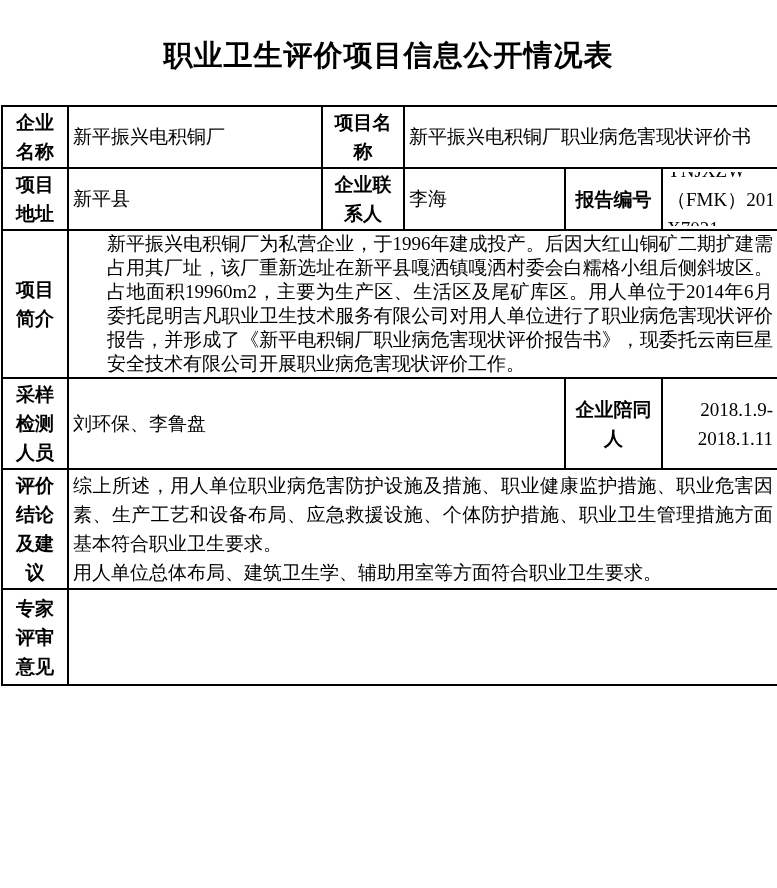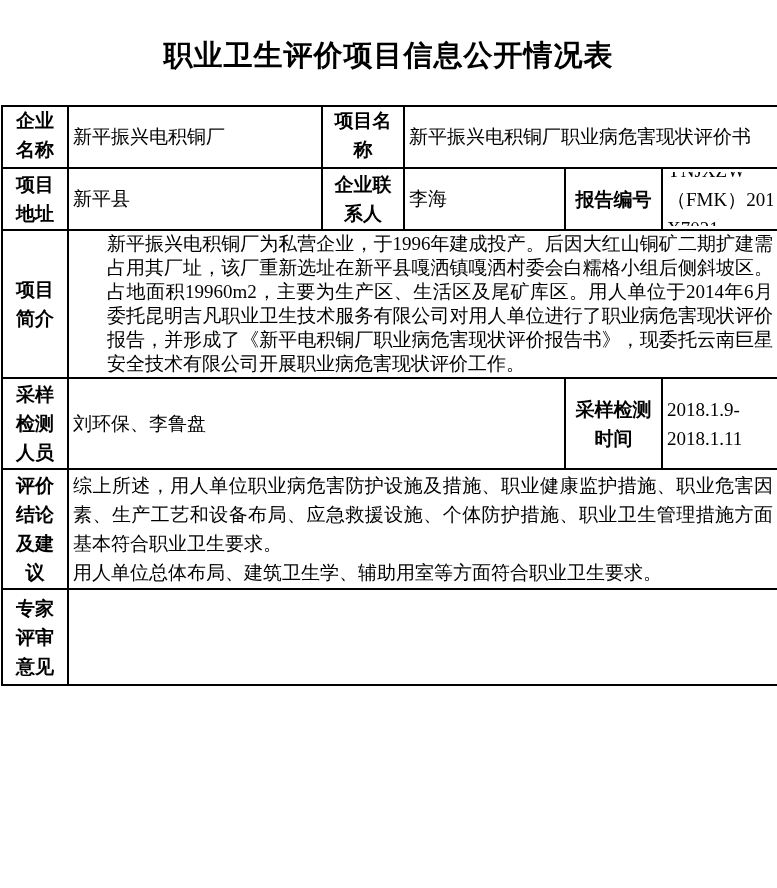--- a/index.html
+++ b/index.html
@@ -28,26 +28,26 @@
   .lbl{
     font-weight:bold;text-align:center;line-height:29px;padding:1px 2px;
   }
   .nw{white-space:nowrap;}
   .val{text-align:left;}
   .txt{
     text-align:justify;line-height:29px;padding:2px 7px;white-space:pre-line;
   }
   .txt.tight{line-height:24px;padding-left:38px;}
   .leftcell{text-align:left;padding:1px 4px;}
-  .pre{white-space:pre-line;line-height:29px;}
+  .pre{white-space:pre-line;line-height:29px;text-align:right;}
   .clip{
     height:54px;overflow:hidden;display:flex;align-items:center;
   }
   .clip span{display:block;white-space:pre;line-height:29px;}
-  tr.r1{height:53px;font-family:Liberation Mono, monospace;}
+  tr.r1{height:53px;}
   tr.r2{height:58px;margin-top:40px;}
   tr.r3{height:143px;}
   tr.r4{height:58px;}
   tr.r5{height:59px;}
   tr.r6{height:150px;}
   tr.r7{height:114px;border-radius:18px;}
   tr.r8{height:96px;}
 </style>
 </head>
 <body>
@@ -94,21 +94,21 @@
 
     <tr class="r3">
       <td class="lbl">项目简介</td>
       <td class="txt tight" colspan="6">新平振兴电积铜厂为私营企业，于1996年建成投产。后因大红山铜矿二期扩建需占用其厂址，该厂重新选址在新平县嘎洒镇嘎洒村委会白糯格小组后侧斜坡区。占地面积19960m2，主要为生产区、生活区及尾矿库区。用人单位于2014年6月委托昆明吉凡职业卫生技术服务有限公司对用人单位进行了职业病危害现状评价报告，并形成了《新平电积铜厂职业病危害现状评价报告书》，现委托云南巨星安全技术有限公司开展职业病危害现状评价工作。</td>
     </tr>
 
 
     <tr class="r5">
       <td class="lbl">采样检测人员</td>
       <td class="val" colspan="4">刘环保、李鲁盘</td>
-      <td class="lbl">采样检测时间</td>
+      <td class="lbl">企业陪同人</td>
       <td class="leftcell pre">2018.1.9-
 2018.1.11</td>
     </tr>
 
 
     <tr class="r7">
       <td class="lbl">评价结论及建议</td>
       <td class="txt" colspan="6">综上所述，用人单位职业病危害防护设施及措施、职业健康监护措施、职业危害因素、生产工艺和设备布局、应急救援设施、个体防护措施、职业卫生管理措施方面基本符合职业卫生要求。
 用人单位总体布局、建筑卫生学、辅助用室等方面符合职业卫生要求。</td>
     </tr>

